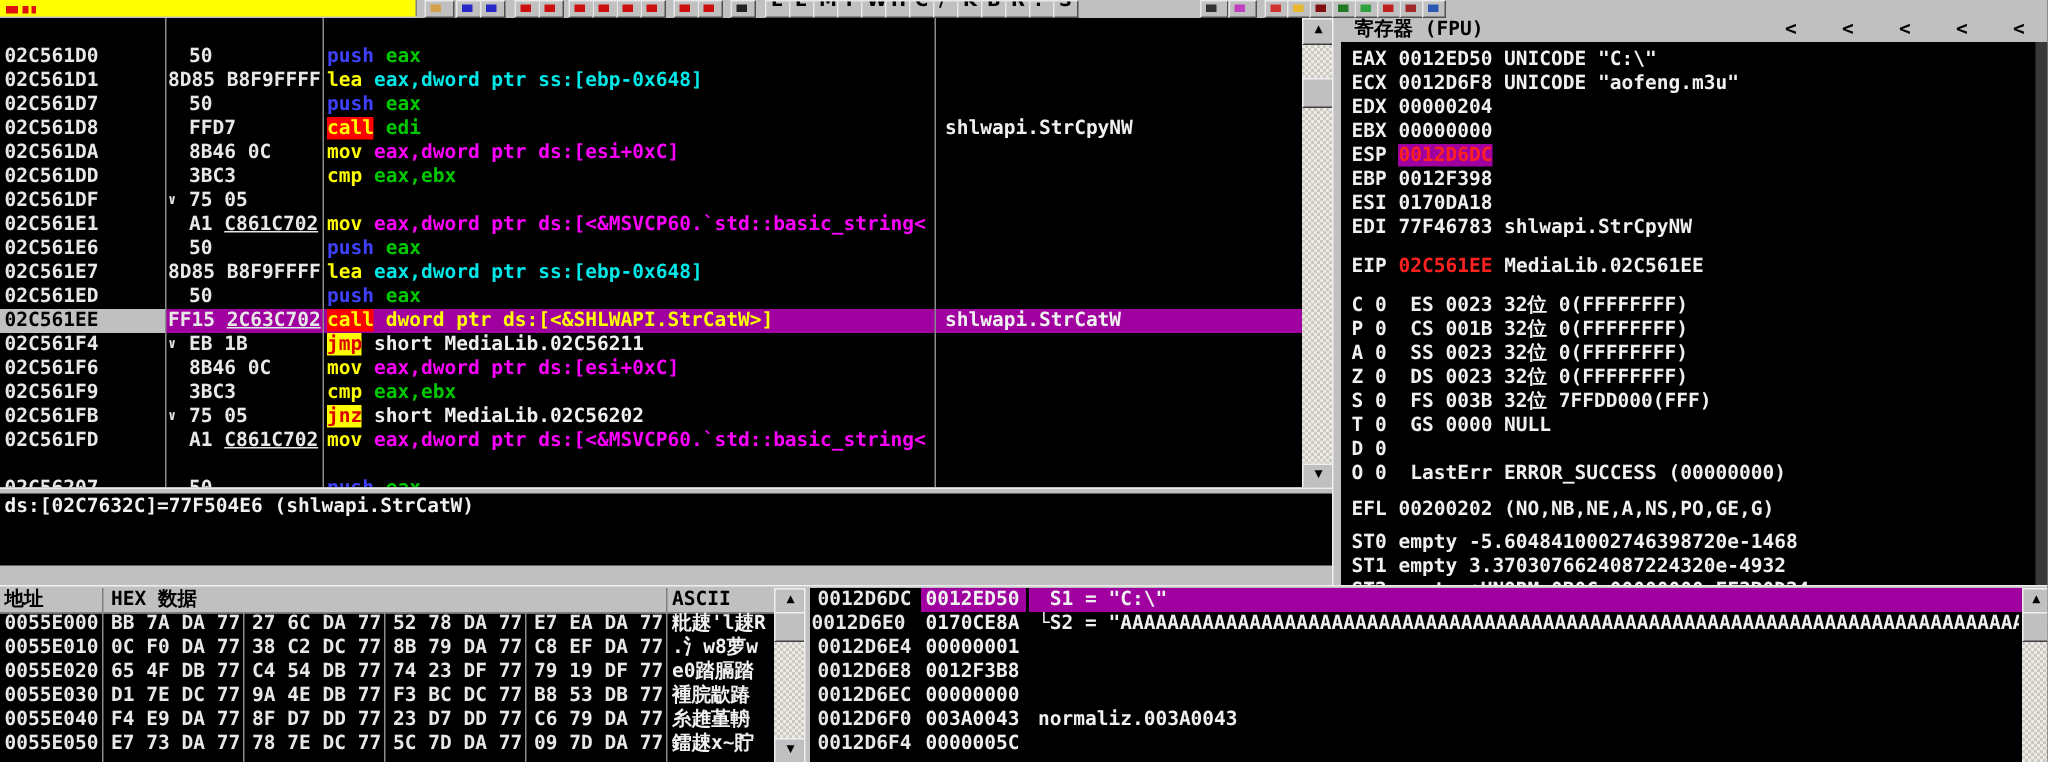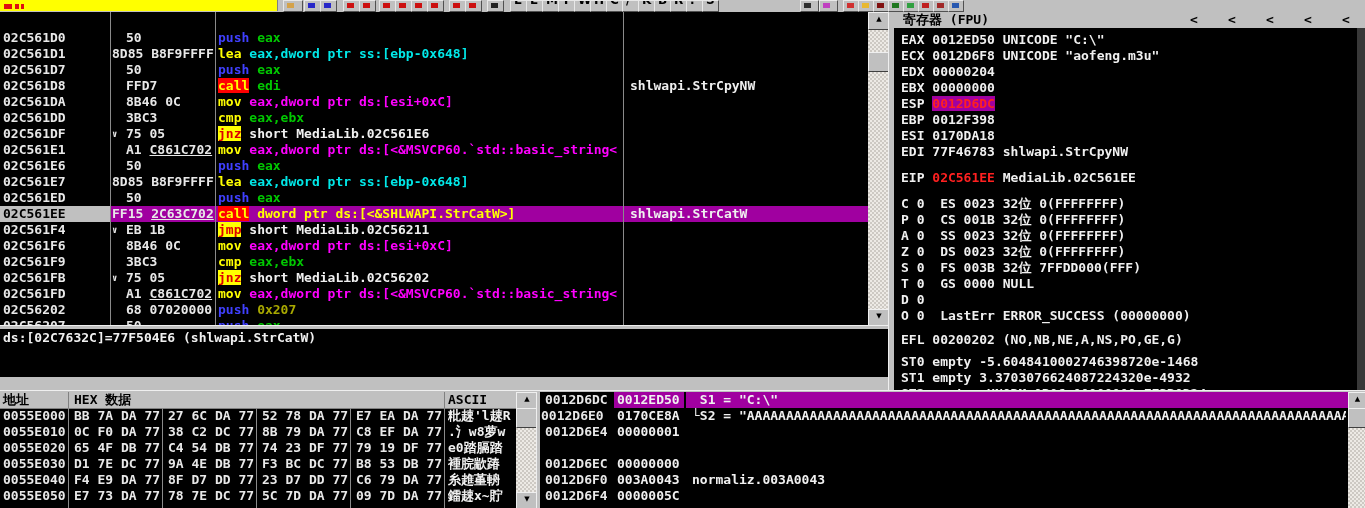--- a/index.html
+++ b/index.html
@@ -162,32 +162,31 @@
     </div>
 
   <div class="pane" id="disasm-pane" style="left:0;top:12px;width:888px;height:313px;">
     <div id="disasm-rows" class="abs" style="left:0;top:0;width:868px;height:313px;">
         <div class="row" style="top:18px;left:0;width:868px"><span class="cell addrTxt" style="left:3px">02C561D0</span><span class="cell hexTxt" style="left:126px">50</span><span class="cell instr"><span class="sb">push</span><span class="sg"> eax</span></span></div>
         <div class="row" style="top:34px;left:0;width:868px"><span class="cell addrTxt" style="left:3px">02C561D1</span><span class="cell hexTxt" style="left:112px">8D85 B8F9FFFF</span><span class="cell instr"><span class="sy">lea</span><span class="sc"> eax,dword ptr ss:[ebp-0x648]</span></span></div>
         <div class="row" style="top:50px;left:0;width:868px"><span class="cell addrTxt" style="left:3px">02C561D7</span><span class="cell hexTxt" style="left:126px">50</span><span class="cell instr"><span class="sb">push</span><span class="sg"> eax</span></span></div>
         <div class="row" style="top:66px;left:0;width:868px"><span class="cell addrTxt" style="left:3px">02C561D8</span><span class="cell hexTxt" style="left:126px">FFD7</span><span class="cell cmtTxt" style="left:630px">shlwapi.StrCpyNW</span><span class="cell instr"><span class="scall">call</span><span class="sg"> edi</span></span></div>
         <div class="row" style="top:82px;left:0;width:868px"><span class="cell addrTxt" style="left:3px">02C561DA</span><span class="cell hexTxt" style="left:126px">8B46 0C</span><span class="cell instr"><span class="sy">mov</span><span class="sm"> eax,dword ptr ds:[esi+0xC]</span></span></div>
         <div class="row" style="top:98px;left:0;width:868px"><span class="cell addrTxt" style="left:3px">02C561DD</span><span class="cell hexTxt" style="left:126px">3BC3</span><span class="cell instr"><span class="sy">cmp</span><span class="sg"> eax,ebx</span></span></div>
-        <div class="row" style="top:114px;left:0;width:868px"><span class="cell addrTxt" style="left:3px">02C561DF</span><span class="cell arrowGlyph" style="left:112px">∨</span><span class="cell hexTxt" style="left:126px">75 05</span><span class="cell instr"><span class="sjcc">jnz</span><span class="sw"> short MediaLib.02C561E6</span></span></div>
+        <div class="row" style="top:114px;left:0;width:868px"><span class="cell addrTxt" style="left:3px">02C561DF</span><span class="cell arrowGlyph" style="left:112px">∨</span><span class="cell hexTxt" style="left:126px">75 05</span></div>
         <div class="row" style="top:130px;left:0;width:868px"><span class="cell addrTxt" style="left:3px">02C561E1</span><span class="cell hexTxt" style="left:126px">A1 <span class="u">C861C702</span></span><span class="cell instr"><span class="sy">mov</span><span class="sm"> eax,dword ptr ds:[&lt;&amp;MSVCP60.`std::basic_string&lt;</span></span></div>
         <div class="row" style="top:146px;left:0;width:868px"><span class="cell addrTxt" style="left:3px">02C561E6</span><span class="cell hexTxt" style="left:126px">50</span><span class="cell instr"><span class="sb">push</span><span class="sg"> eax</span></span></div>
         <div class="row" style="top:162px;left:0;width:868px"><span class="cell addrTxt" style="left:3px">02C561E7</span><span class="cell hexTxt" style="left:112px">8D85 B8F9FFFF</span><span class="cell instr"><span class="sy">lea</span><span class="sc"> eax,dword ptr ss:[ebp-0x648]</span></span></div>
         <div class="row" style="top:178px;left:0;width:868px"><span class="cell addrTxt" style="left:3px">02C561ED</span><span class="cell hexTxt" style="left:126px">50</span><span class="cell instr"><span class="sb">push</span><span class="sg"> eax</span></span></div>
         <div class="row" style="top:194px;left:0;width:868px"><div class="selband" style="left:110px;top:0;width:758px;height:16px"></div><div style="position:absolute;left:0;top:0;width:110px;height:16px;background:#C0C0C0"></div><span class="cell selAddr" style="left:3px">02C561EE</span><span class="cell hexTxt" style="left:112px">FF15 <span class="u">2C63C702</span></span><span class="cell instr"><span class="scall">call</span><span class="sy"> dword ptr ds:[&lt;&amp;SHLWAPI.StrCatW&gt;]</span></span><span class="cell cmtTxt" style="left:630px">shlwapi.StrCatW</span></div>
         <div class="row" style="top:210px;left:0;width:868px"><span class="cell addrTxt" style="left:3px">02C561F4</span><span class="cell arrowGlyph" style="left:112px">∨</span><span class="cell hexTxt" style="left:126px">EB 1B</span><span class="cell instr"><span class="sjcc">jmp</span><span class="sw"> short MediaLib.02C56211</span></span></div>
         <div class="row" style="top:226px;left:0;width:868px"><span class="cell addrTxt" style="left:3px">02C561F6</span><span class="cell hexTxt" style="left:126px">8B46 0C</span><span class="cell instr"><span class="sy">mov</span><span class="sm"> eax,dword ptr ds:[esi+0xC]</span></span></div>
         <div class="row" style="top:242px;left:0;width:868px"><span class="cell addrTxt" style="left:3px">02C561F9</span><span class="cell hexTxt" style="left:126px">3BC3</span><span class="cell instr"><span class="sy">cmp</span><span class="sg"> eax,ebx</span></span></div>
         <div class="row" style="top:258px;left:0;width:868px"><span class="cell addrTxt" style="left:3px">02C561FB</span><span class="cell arrowGlyph" style="left:112px">∨</span><span class="cell hexTxt" style="left:126px">75 05</span><span class="cell instr"><span class="sjcc">jnz</span><span class="sw"> short MediaLib.02C56202</span></span></div>
         <div class="row" style="top:274px;left:0;width:868px"><span class="cell addrTxt" style="left:3px">02C561FD</span><span class="cell hexTxt" style="left:126px">A1 <span class="u">C861C702</span></span><span class="cell instr"><span class="sy">mov</span><span class="sm"> eax,dword ptr ds:[&lt;&amp;MSVCP60.`std::basic_string&lt;</span></span></div>
-        <div class="row" style="top:290px;left:0;width:868px"><span class="cell addrTxt" style="left:3px">02C56202</span><span class="cell hexTxt" style="left:126px">68 07020000</span><span class="cell instr"><span class="sb">push</span><span class="so"> 0x207</span></span></div>
         <div class="row" style="top:306px;left:0;width:868px"><span class="cell addrTxt" style="left:3px">02C56207</span><span class="cell hexTxt" style="left:126px">50</span><span class="cell instr"><span class="sb">push</span><span class="sg"> eax</span></span></div>
       </div>
     <div class="vsep" style="left:110px;top:0;height:313px;"></div>
     <div class="vsep" style="left:215px;top:0;height:313px;"></div>
     <div class="vsep" style="left:623px;top:0;height:313px;"></div>
 
     <div class="sbTrack" style="left:868px;top:0;width:20px;height:313px;"></div>
     <div class="sbBtn" style="left:868px;top:0;width:20px;height:16px;">▲</div>
     <div class="sbThumb" style="left:868px;top:40px;width:20px;height:18px;"></div>
     <div class="sbBtn" style="left:868px;top:297px;width:20px;height:16px;">▼</div>
@@ -263,20 +262,21 @@
   <div class="sbTrack" style="left:516px;top:392px;width:20px;height:116px;"></div>
   <div class="sbBtn" style="left:516px;top:392px;width:20px;height:16px;">▲</div>
   <div class="sbThumb" style="left:516px;top:408px;width:20px;height:18px;"></div>
   <div class="sbBtn" style="left:516px;top:492px;width:20px;height:16px;">▼</div>
   <div class="vdivider" style="left:536px;top:392px;width:4px;height:116px;"></div>
 
   <div class="pane" id="stack-pane" style="left:540px;top:392px;width:808px;height:116px;">
       <div class="row" style="top:0px;left:0;width:808px"><div class="selband" style="left:74px;top:0;width:734px;height:16px"></div><div style="position:absolute;left:144px;top:0;width:2px;height:16px;background:#000"></div><span class="cell addrTxt" style="left:5px">0012D6DC</span><span class="cell sw" style="left:77px">0012ED50</span><span class="cell sw" style="left:152px;width:654px;overflow:hidden"> S1 = "C:\"</span></div>
       <div class="row" style="top:16px;left:0;width:808px"><span class="cell addrTxt" style="left:1px">0012D6E0</span><span class="cell sw" style="left:77px">0170CE8A</span><span class="cell sw" style="left:152px;width:654px;overflow:hidden">└S2 = "AAAAAAAAAAAAAAAAAAAAAAAAAAAAAAAAAAAAAAAAAAAAAAAAAAAAAAAAAAAAAAAAAAAAAAAAAAAAAAAAAAAAAAAA</span></div>
       <div class="row" style="top:32px;left:0;width:808px"><span class="cell addrTxt" style="left:5px">0012D6E4</span><span class="cell sw" style="left:77px">00000001</span></div>
+      <div class="row" style="top:48px;left:0;width:808px"><span class="cell addrTxt" style="left:5px">0012D6E8</span><span class="cell sw" style="left:77px">0012F3B8</span></div>
       <div class="row" style="top:64px;left:0;width:808px"><span class="cell addrTxt" style="left:5px">0012D6EC</span><span class="cell sw" style="left:77px">00000000</span></div>
       <div class="row" style="top:80px;left:0;width:808px"><span class="cell addrTxt" style="left:5px">0012D6F0</span><span class="cell sw" style="left:77px">003A0043</span><span class="cell sw" style="left:152px;width:654px;overflow:hidden">normaliz.003A0043</span></div>
       <div class="row" style="top:96px;left:0;width:808px"><span class="cell addrTxt" style="left:5px">0012D6F4</span><span class="cell sw" style="left:77px">0000005C</span></div>
     </div>
   <div class="sbTrack" style="left:1348px;top:392px;width:17px;height:116px;"></div>
   <div class="sbBtn" style="left:1348px;top:392px;width:17px;height:16px;">▲</div>
   <div class="sbThumb" style="left:1348px;top:408px;width:17px;height:18px;"></div>
 
 </div>
 

